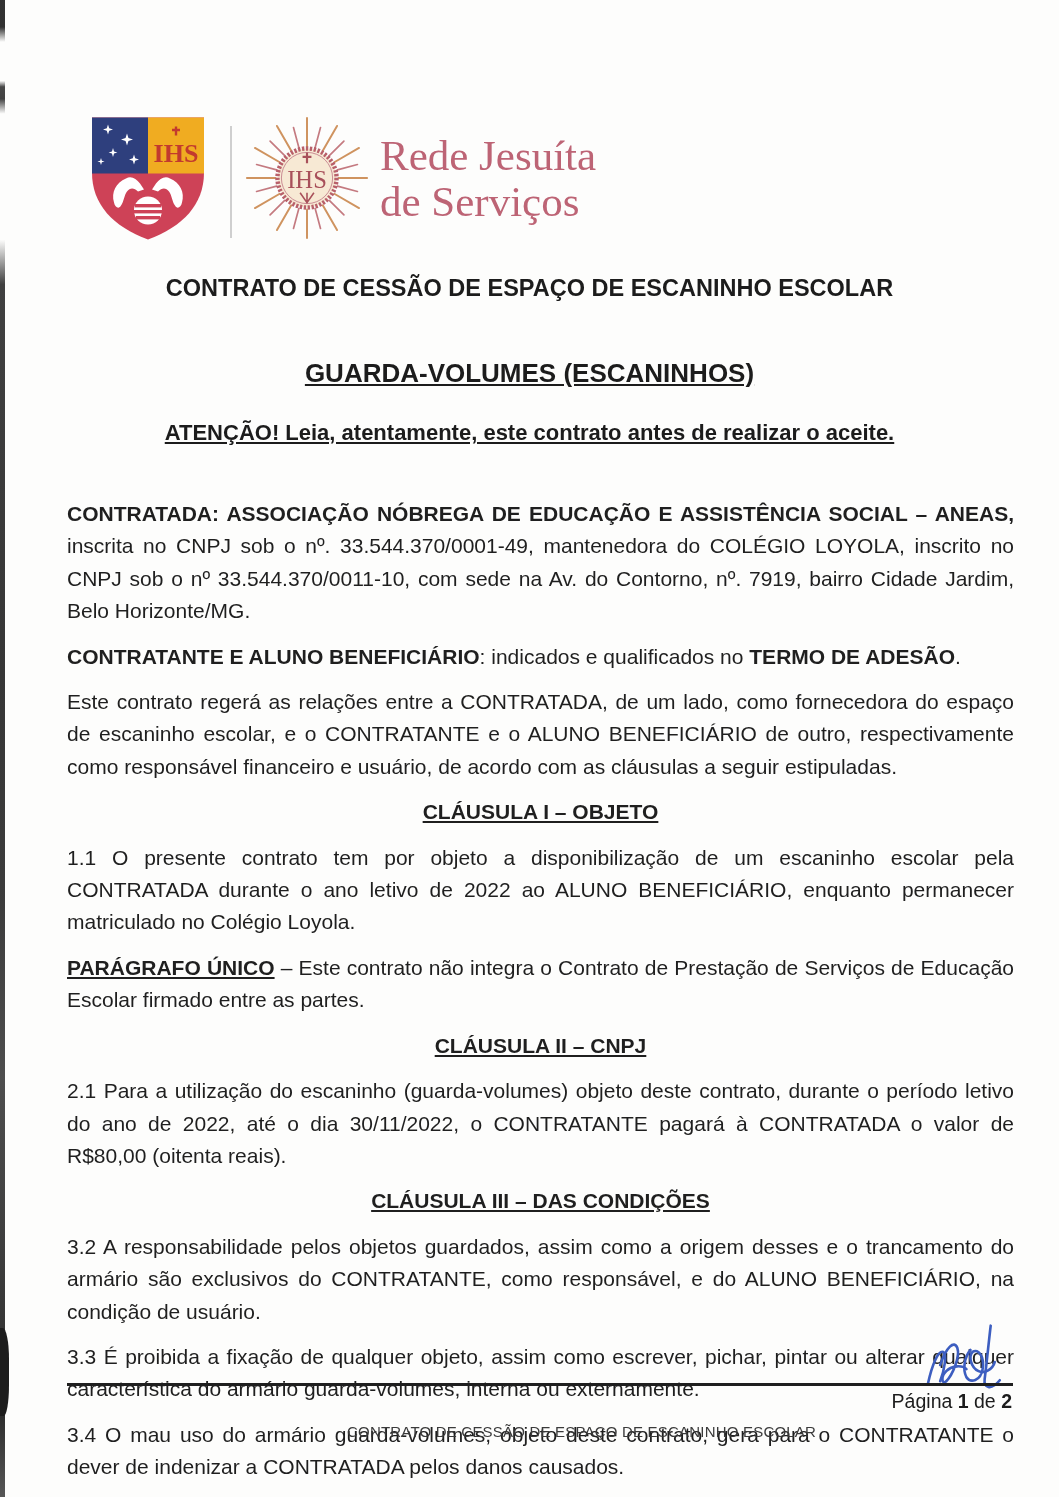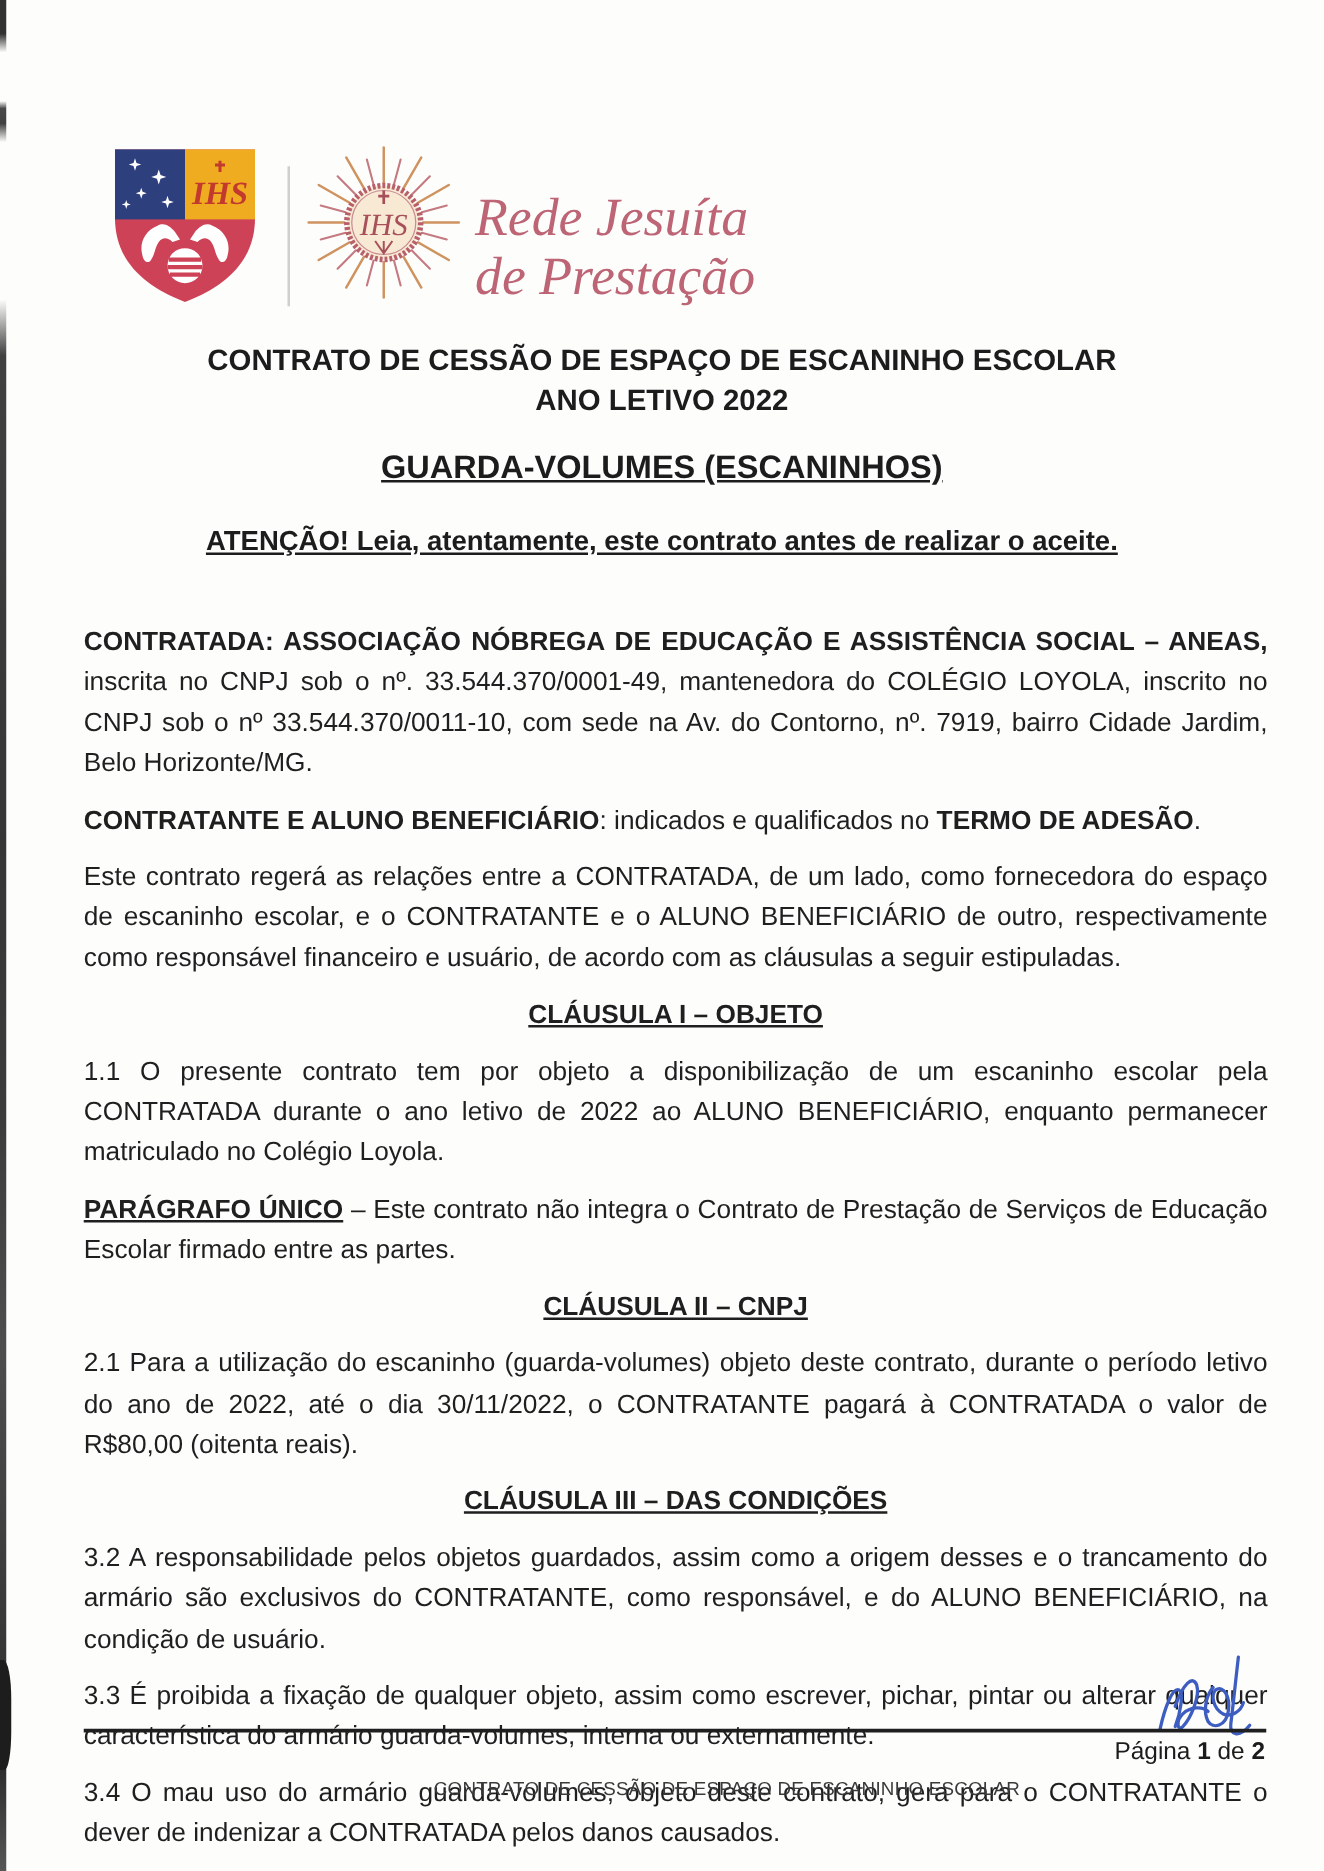--- a/index.html
+++ b/index.html
@@ -19,21 +19,21 @@
       rgba(0,0,0,0) 5.4%, #343434 5.8%, #2c2c2c 6.6%, rgba(0,0,0,0) 7.6%,
       rgba(0,0,0,0) 16%, #2b2b2b 19%, #202020 45%, #262626 60%,
       #3a3a3a 72%, #242424 86%, #161616 94.5%, #444 100%);
     opacity:.9;
   }
   .scan-blob{
     position:absolute;left:0;top:1328px;width:9px;height:88px;
     background:#1d1d1d;border-radius:0 70% 60% 0/0 35% 35% 0;
   }
   
-  .header{position:absolute;top:111px;left:86px;display:flex;align-items:flex-end;font-style:italic;}
+  .header{position:absolute;top:111px;left:86px;display:flex;align-items:center;}
   .college{margin-left:17px;color:#3a62a0;font-family:"Liberation Serif", serif;line-height:1;}
   .college .l1{font-size:45px;letter-spacing:4px;}
   .college .l2{font-size:67px;letter-spacing:2px;margin-top:7px;}
   .logo-divider{width:2px;height:112px;background:#cfcfcf;margin:7px 10px 0 20px;}
   .network{margin-left:8px;margin-top:2px;color:#bd6475;font-family:"Liberation Serif", serif;
            font-size:43px;line-height:1.08;}
   
   .title-block{position:absolute;top:272px;left:0;width:100%;text-align:center;
                font-weight:bold;font-size:23.5px;line-height:32px;color:#1c1c1c;}
   .subtitle{position:absolute;top:358px;left:0;width:100%;text-align:center;
@@ -126,27 +126,26 @@
     <circle cx="66" cy="66" r="26" fill="none" stroke="#c98a92" stroke-width="1"></circle>
     <g>
       <path d="M66,40 v11 M61.5,44.5 h9" stroke="#a8505a" stroke-width="2.2" fill="none"></path>
       <text x="66" y="76" font-size="25" fill="#a8505a" text-anchor="middle">IHS</text>
       <path d="M59,81 L66,91 L73,81 M66,81 L66,91" stroke="#a8505a" stroke-width="1.6" fill="none"></path>
     </g>
   </svg>
 
   <div class="network">
     <div>Rede Jesuíta</div>
-    <div>de Prestação</div>
+    <div>de Serviços</div>
   </div>
 </div>
 
 <div class="title-block">
   <div>CONTRATO DE CESSÃO DE ESPAÇO DE ESCANINHO ESCOLAR</div>
-  <div>ANO LETIVO 2022</div>
 </div>
 
 <div class="subtitle">GUARDA-VOLUMES (ESCANINHOS)</div>
 
 <div class="attention">ATENÇÃO! Leia, atentamente, este contrato antes de realizar o aceite.</div>
 
 <div class="doc">
 
   <p><b>CONTRATADA: ASSOCIAÇÃO NÓBREGA DE EDUCAÇÃO E ASSISTÊNCIA SOCIAL – ANEAS,</b><span> inscrita no CNPJ sob o nº. 33.544.370/0001-49, mantenedora do COLÉGIO LOYOLA, inscrito no CNPJ sob o nº 33.544.370/0011-10, com sede na Av. do Contorno, nº. 7919, bairro Cidade Jardim, Belo Horizonte/MG.</span></p>
 

